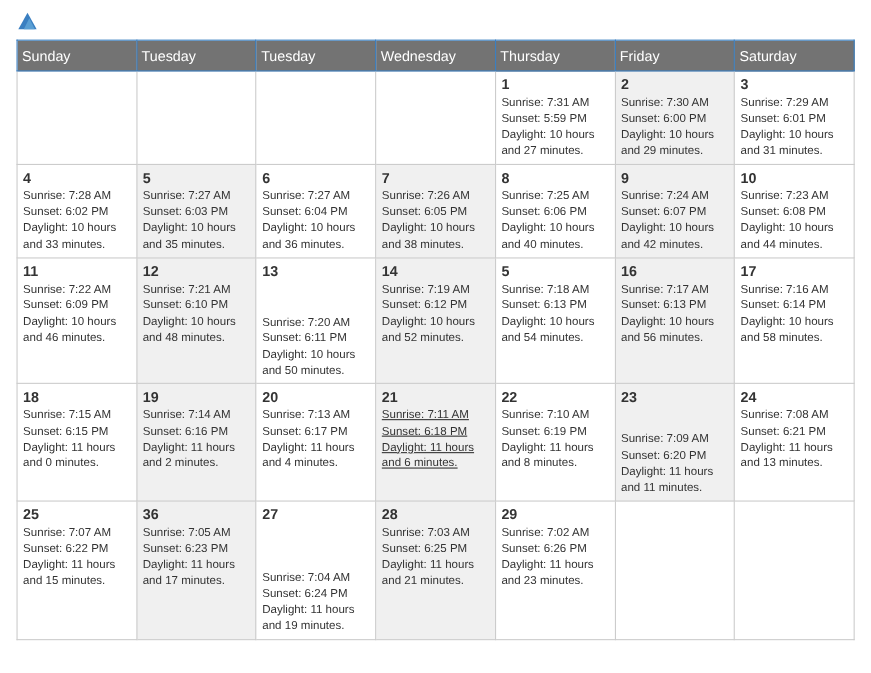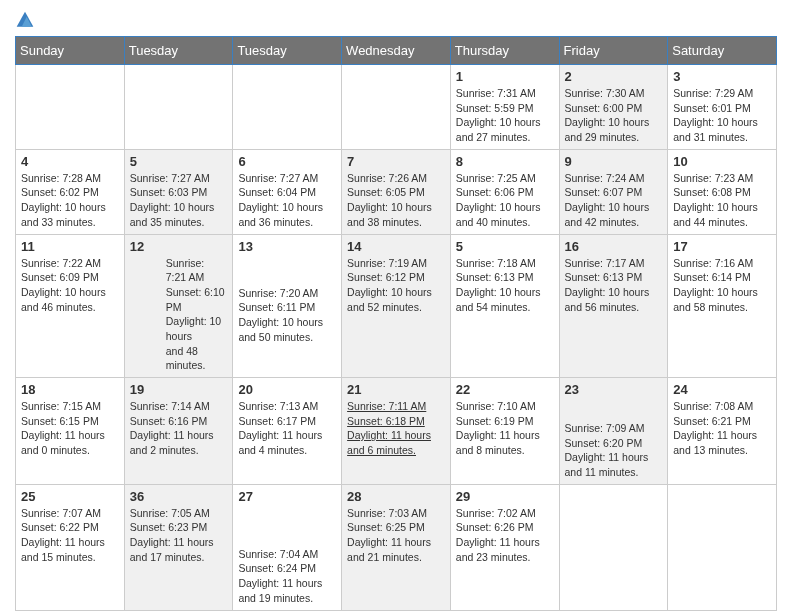--- a/index.html
+++ b/index.html
@@ -167,21 +167,21 @@
       <tr>
         <td>
           <span class="day-number">11</span>
           <div class="day-info" style="white-space: pre-line;">Sunrise: 7:22 AM
 Sunset: 6:09 PM
 Daylight: 10 hours
 and 46 minutes.</div>
         </td>
         <td class="shaded">
           <span class="day-number">12</span>
-          <div class="day-info" style="white-space: pre-line; margin-left: 36px;">Sunrise: 7:21 AM
+          <div class="day-info" style="white-space: pre-line;">Sunrise: 7:21 AM
 Sunset: 6:10 PM
 Daylight: 10 hours
 and 48 minutes.</div>
         </td>
         <td>
           <span class="day-number">13</span>
           <div class="day-info" style="white-space: pre-line; margin-top: 32px;">Sunrise: 7:20 AM
 Sunset: 6:11 PM
 Daylight: 10 hours
 and 50 minutes.</div>

